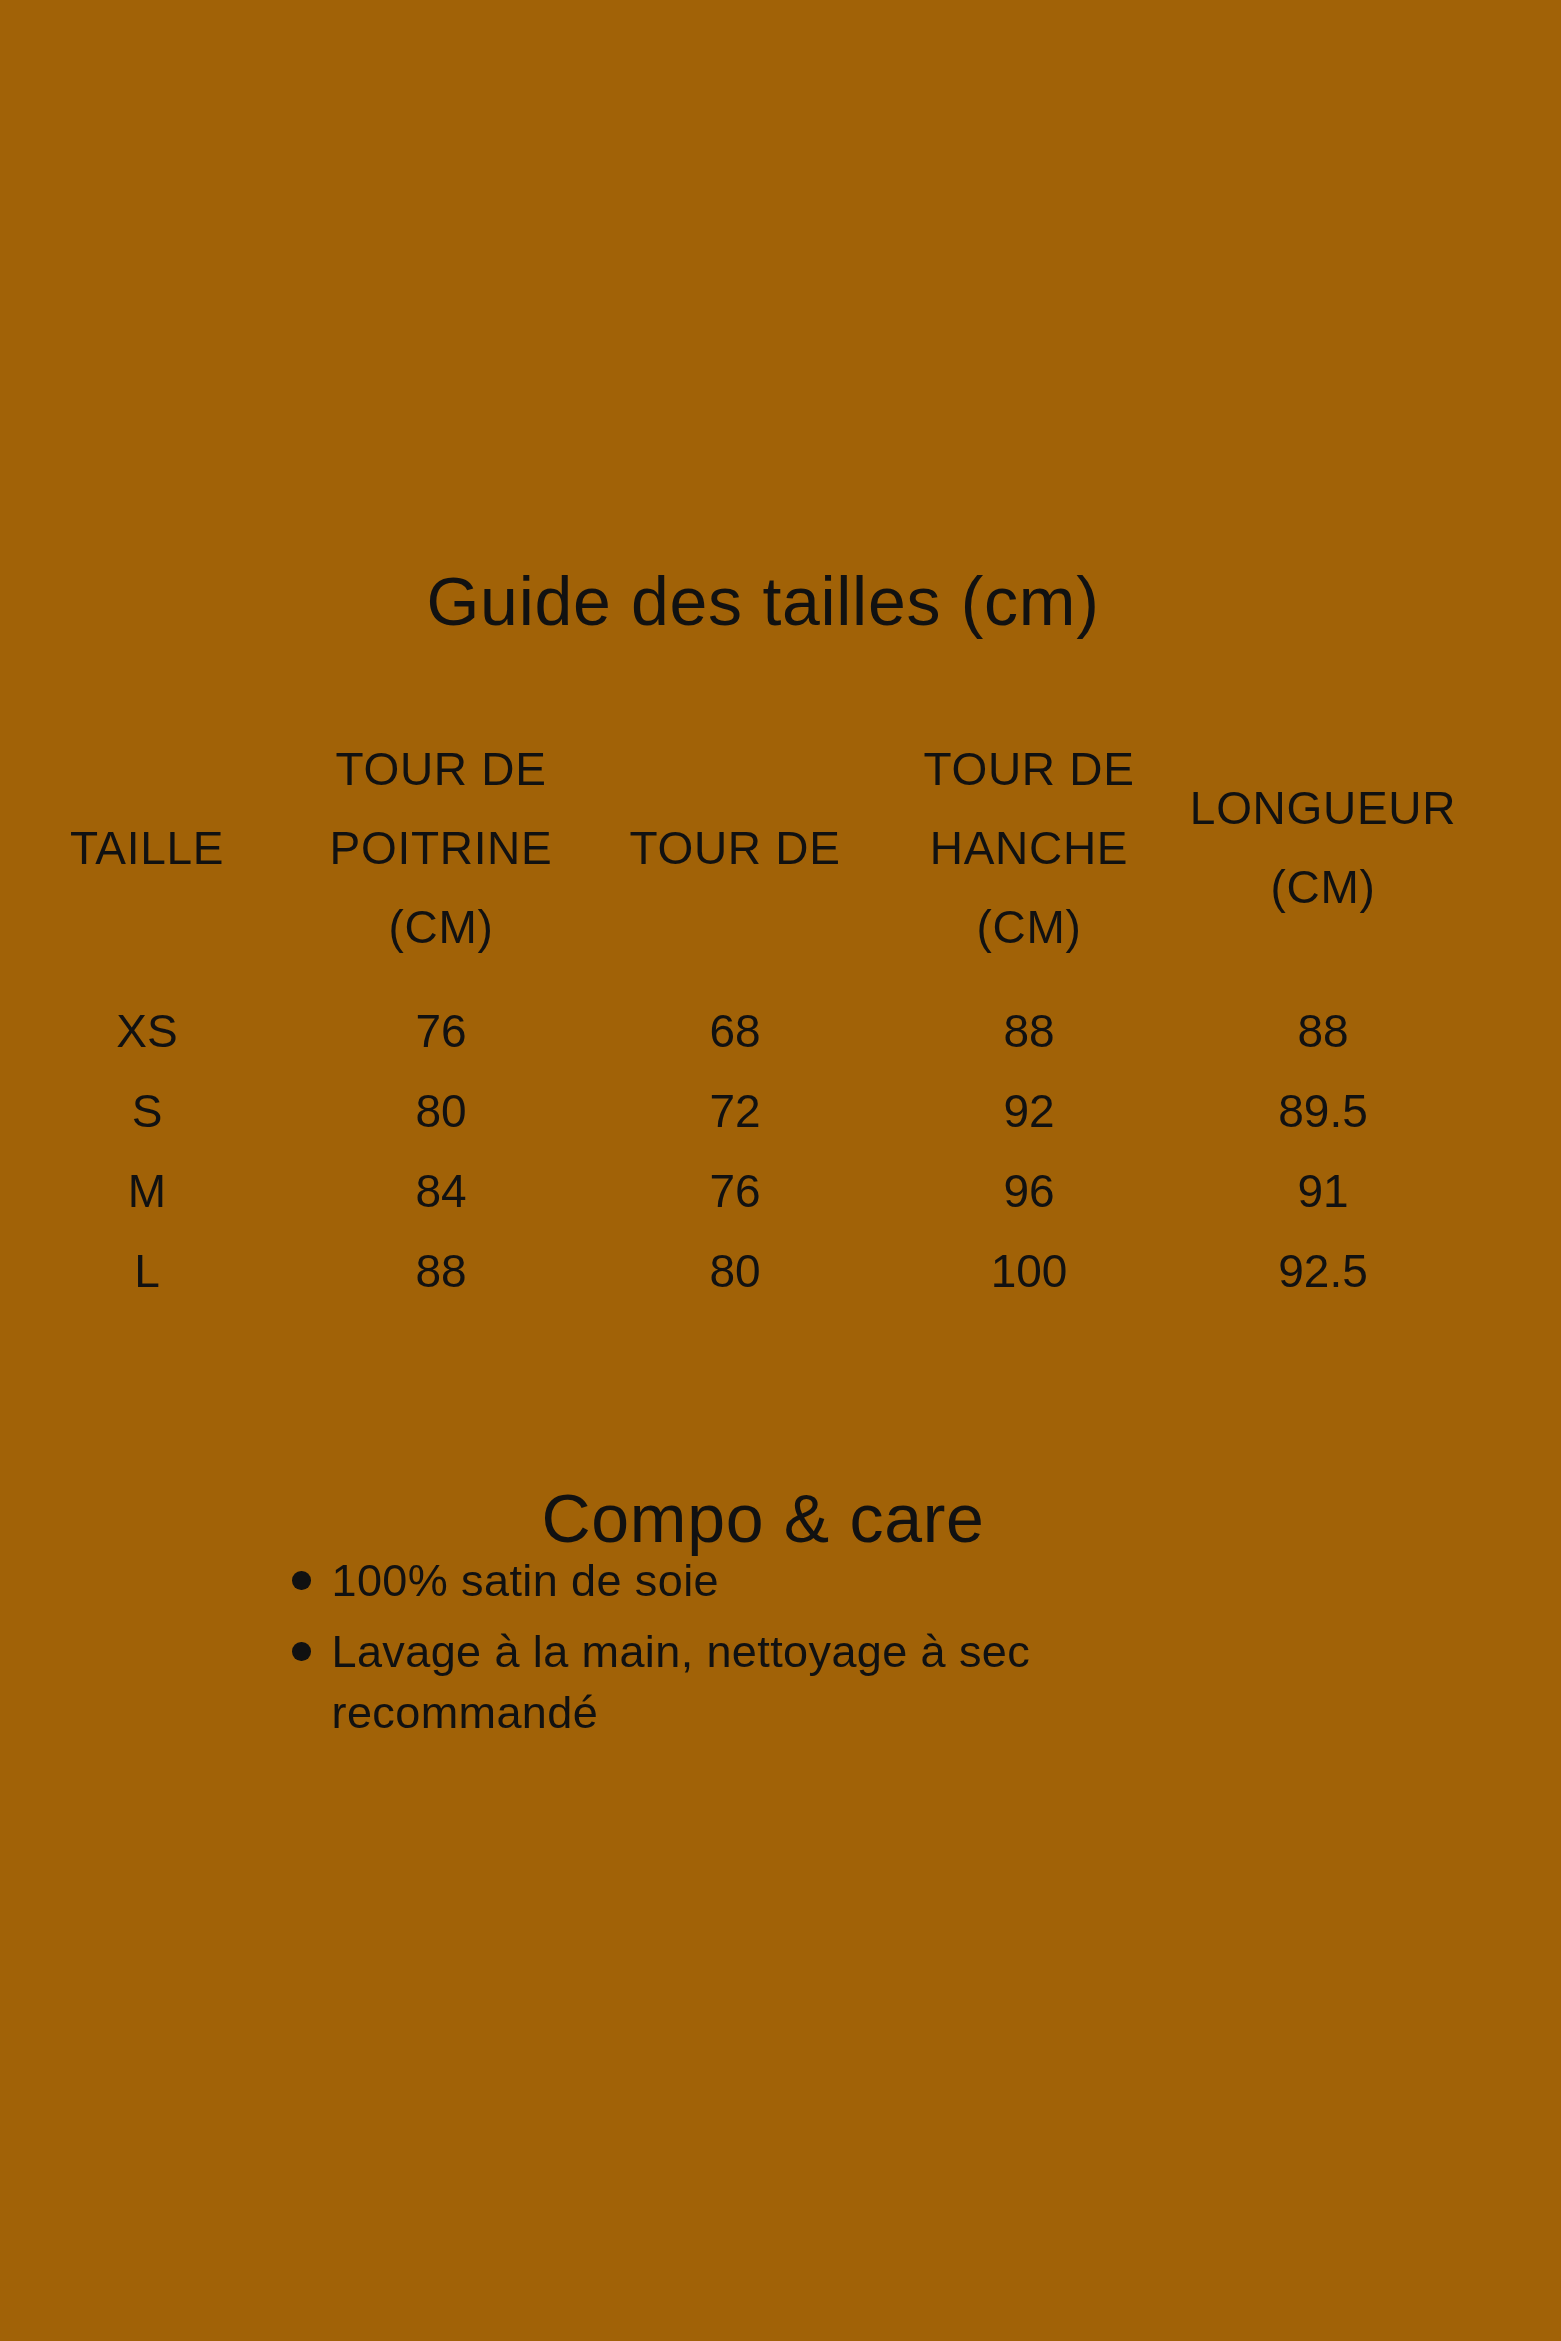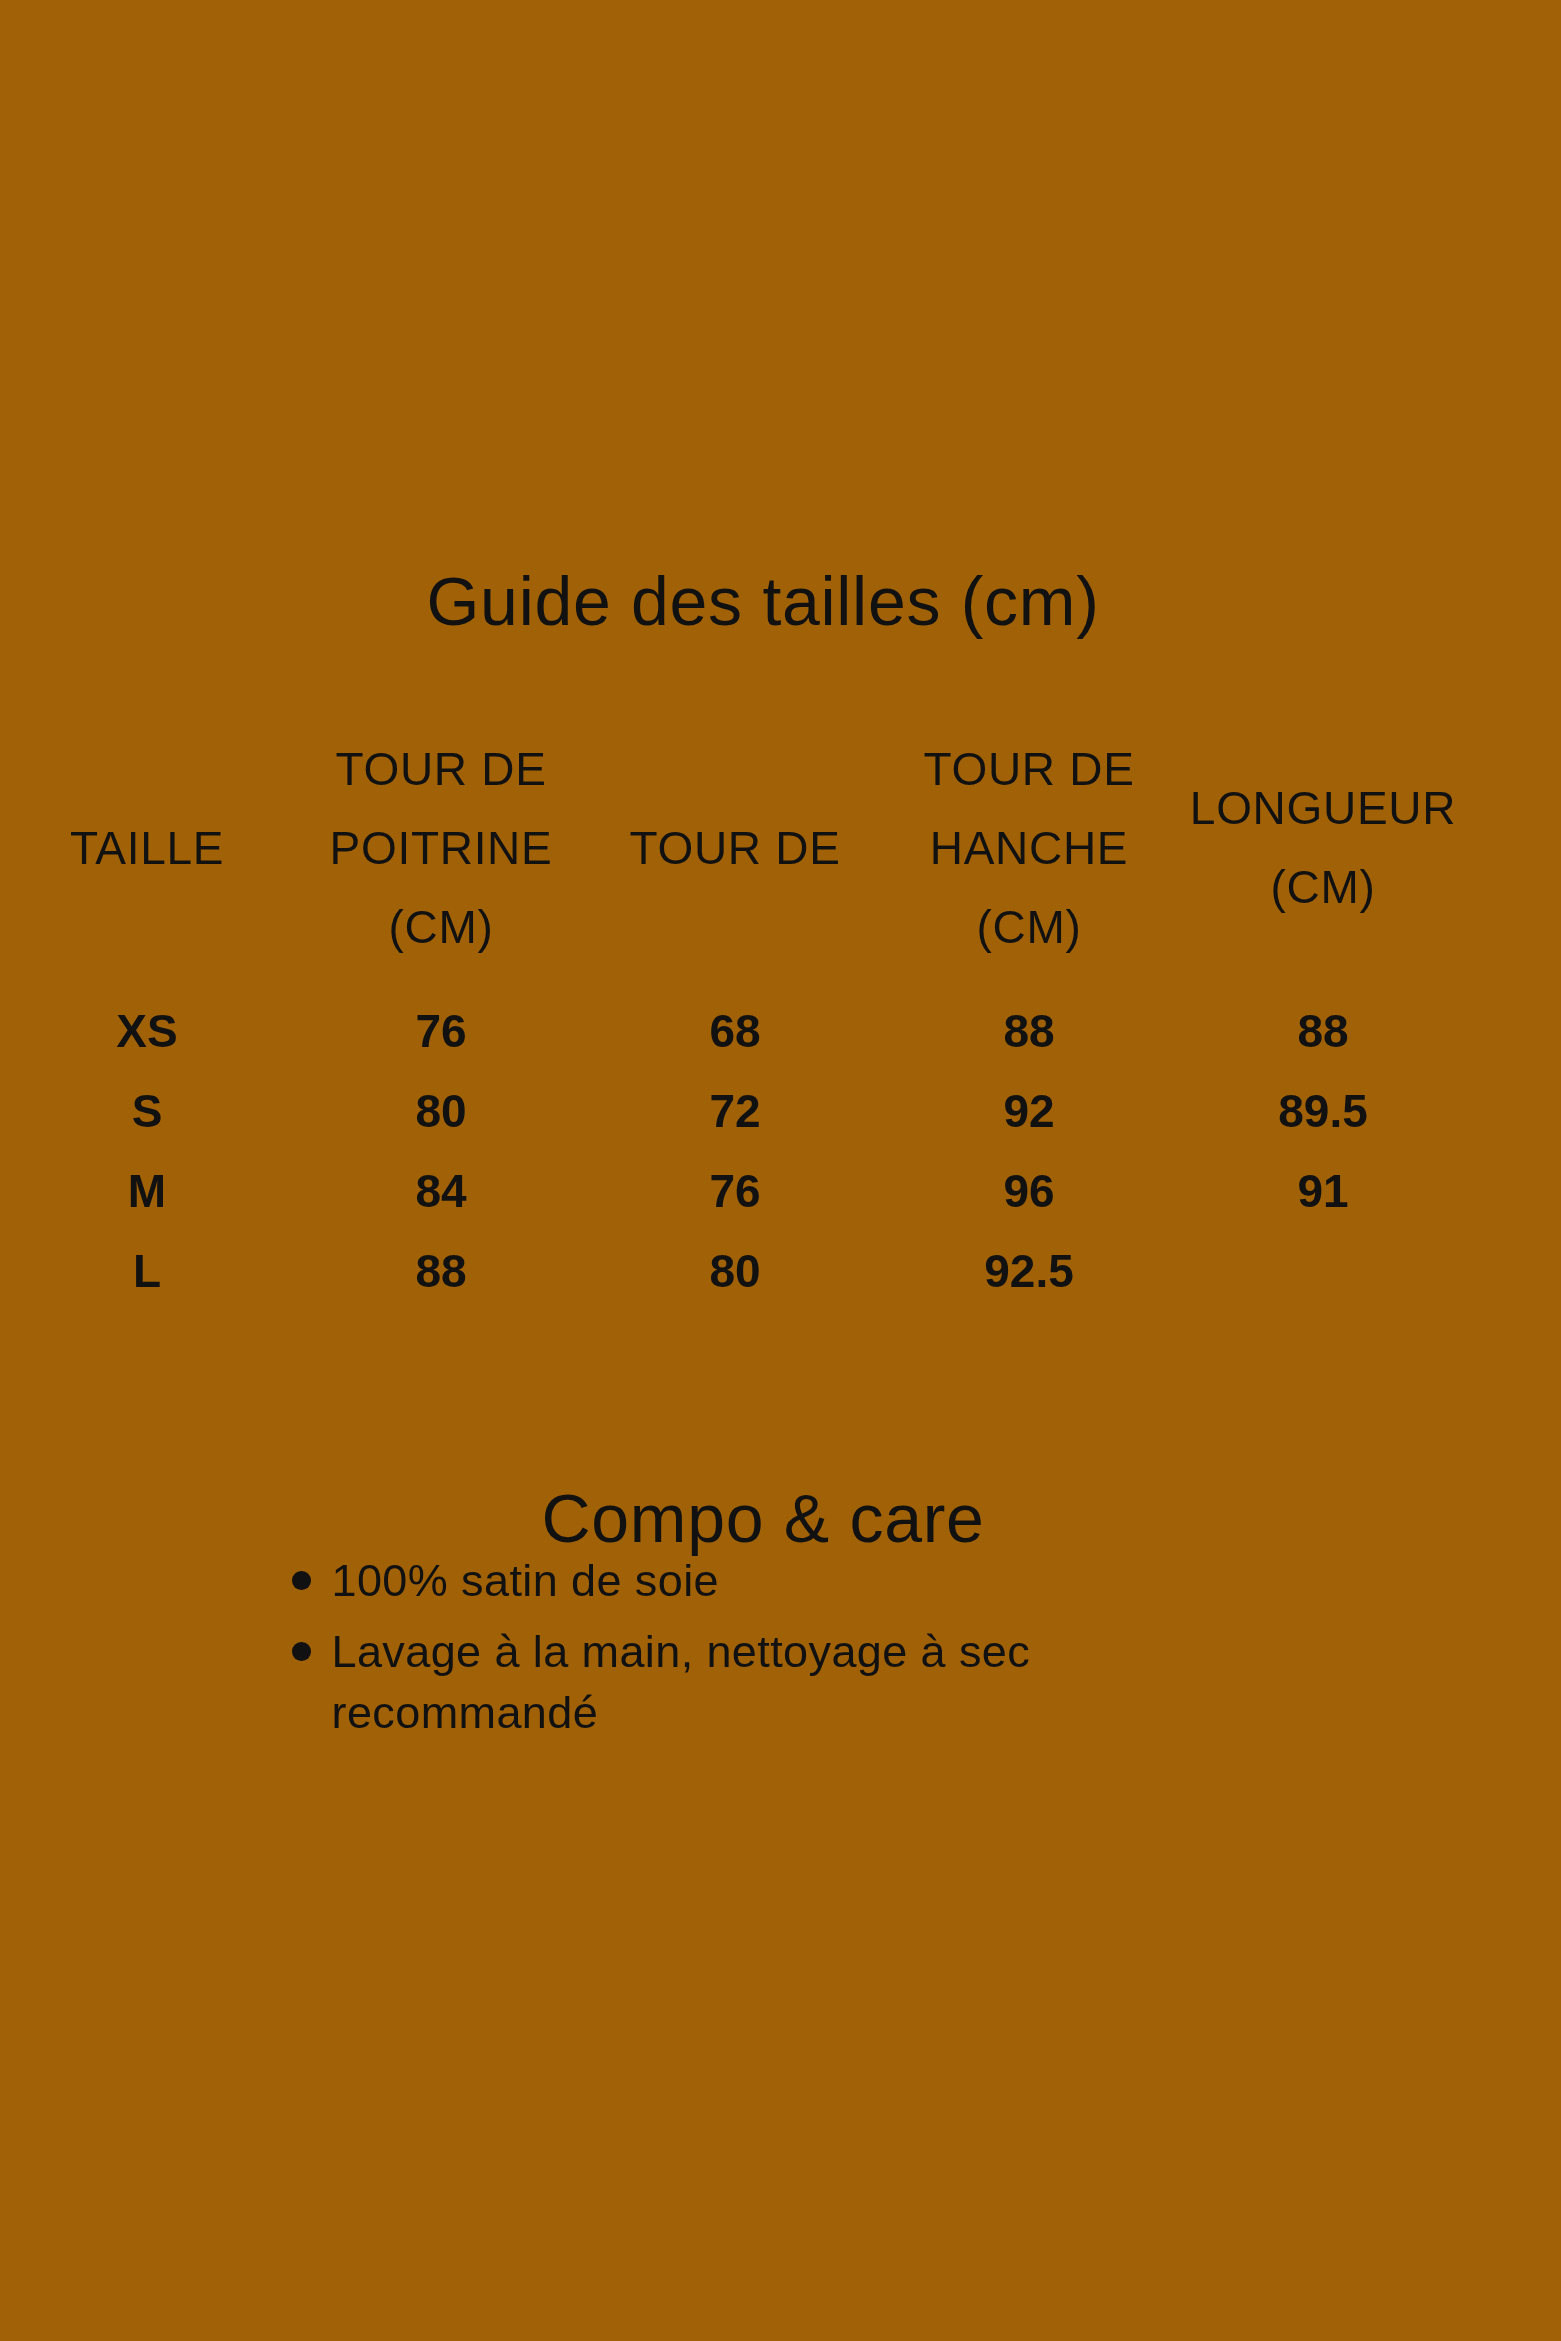--- a/index.html
+++ b/index.html
@@ -51,21 +51,20 @@
     display: grid;
     grid-template-columns: repeat(5, 1fr);
     align-items: center;
     height: 80px;
   }
   .td {
     text-align: center;
     font-size: 46px;
     line-height: 80px;
     white-space: nowrap;
-    font-weight: bold;
   }
 
   .bullets {
     position: absolute;
     top: 1550px;
     left: 292px;
     width: 923px;
     margin: 0;
     padding: 0;
     list-style: none;
@@ -140,20 +139,21 @@
         <div class="td">M</div>
         <div class="td">84</div>
         <div class="td">76</div>
         <div class="td">96</div>
         <div class="td">91</div>
       </div>
       <div class="tr">
         <div class="td">L</div>
         <div class="td">88</div>
         <div class="td">80</div>
+        <div class="td">100</div>
         <div class="td">92.5</div>
       </div>
     </div>
   </div>
 
   <h2 class="heading compo-title">Compo &amp; care</h2>
 
   <ul class="bullets">
     <li class="bullet-item">
       <span class="bullet-dot"></span>

